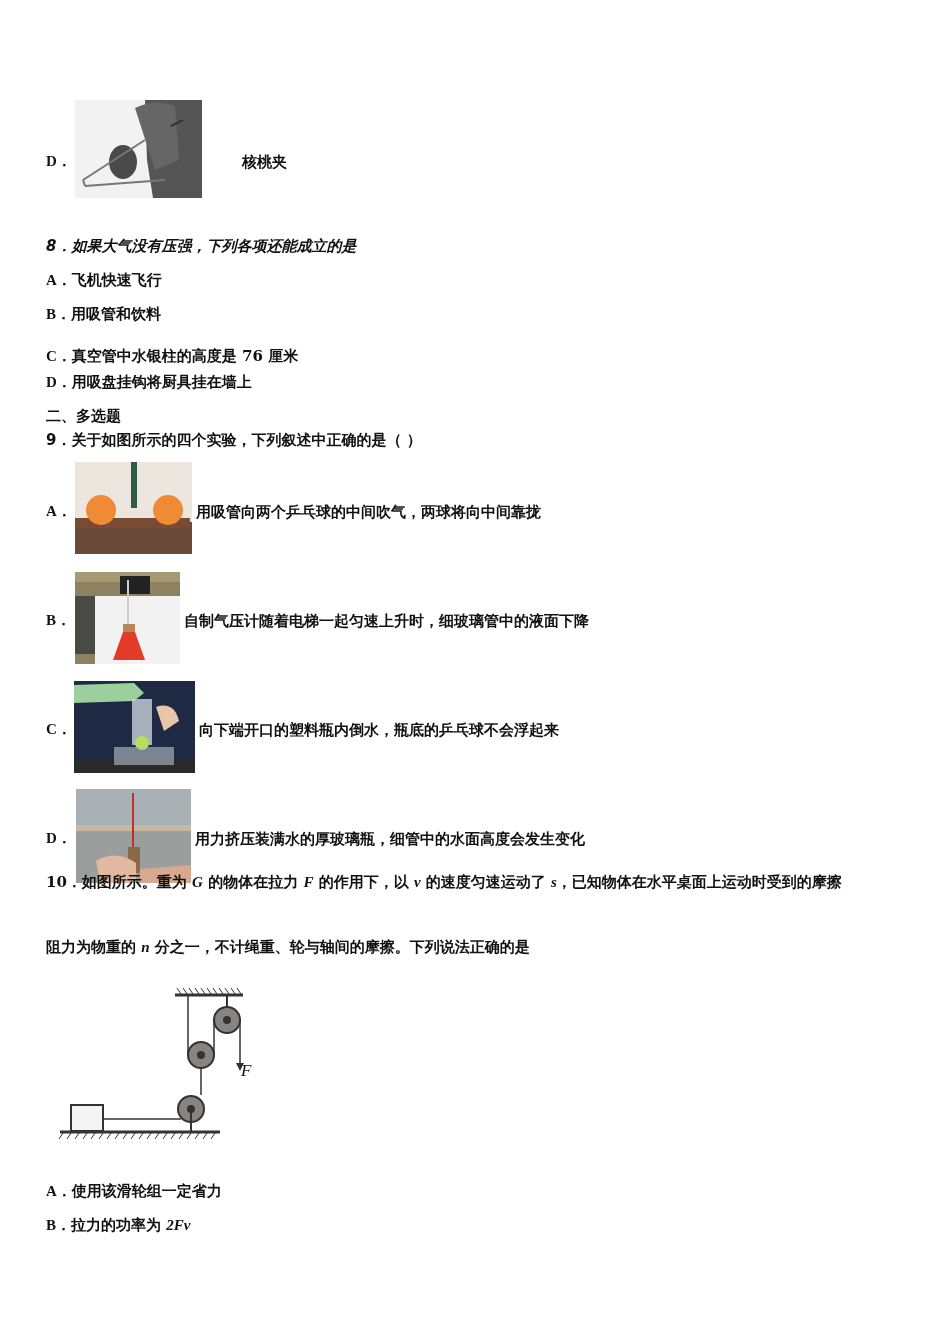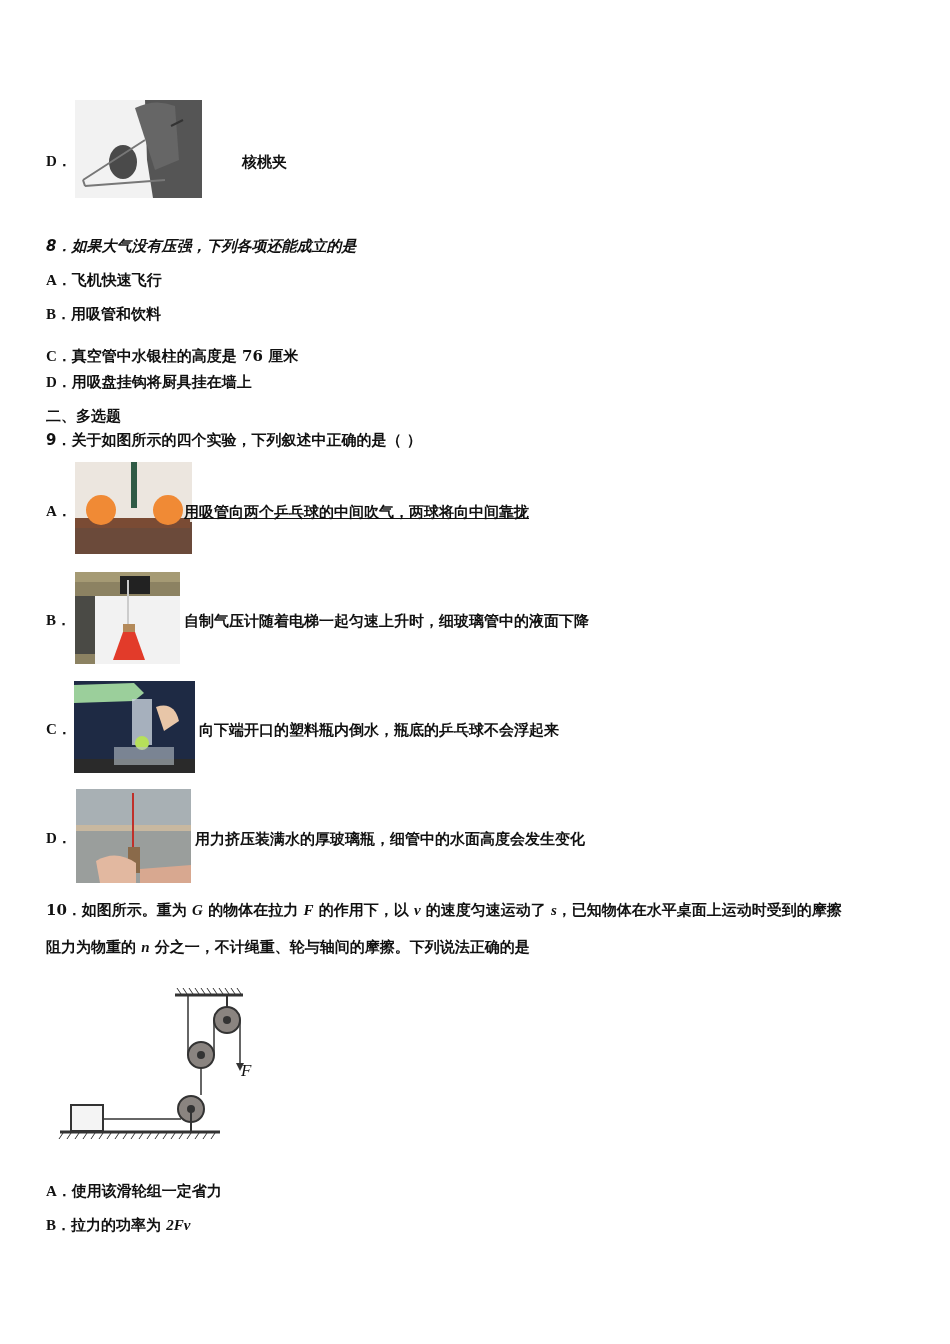--- a/index.html
+++ b/index.html
@@ -52,21 +52,21 @@
 <div class="pic" style="left:75px;top:462px;width:117px;height:92px;">
   <svg width="117" height="92" viewBox="0 0 117 92">
     <rect width="117" height="92" fill="#ece6df"></rect>
     <rect x="0" y="60" width="117" height="32" fill="#6b4a3a"></rect>
     <rect x="0" y="56" width="115" height="10" fill="#7a4b34"></rect>
     <rect x="56" y="0" width="6" height="46" fill="#2f5a45"></rect>
     <circle cx="26" cy="48" r="15" fill="#f08a35"></circle>
     <circle cx="93" cy="48" r="15" fill="#f08a35"></circle>
   </svg>
 </div>
-<div class="abs text" style="left:184px;top:502px;text-decoration:underline;">用吸管向两个乒乓球的中间吹气，两球将向中间靠拢</div>
+<div class="abs text" style="left:196px;top:502px;">用吸管向两个乒乓球的中间吹气，两球将向中间靠拢</div>
 
 <div class="abs label" style="left:46px;top:611px;">B．</div>
 <div class="pic" style="left:75px;top:572px;width:105px;height:92px;">
   <svg width="105" height="92" viewBox="0 0 105 92">
     <rect width="105" height="92" fill="#8c8262"></rect>
     <rect x="0" y="0" width="105" height="10" fill="#a59a74"></rect>
     <rect x="45" y="4" width="30" height="18" fill="#222"></rect>
     <rect x="20" y="24" width="85" height="68" fill="#f2f2f2"></rect>
     <rect x="0" y="24" width="20" height="58" fill="#4a4a45"></rect>
     <line x1="53" y1="8" x2="53" y2="60" stroke="#ccc" stroke-width="2"></line>
@@ -97,21 +97,21 @@
     <rect x="0" y="36" width="115" height="6" fill="#c8b8a0"></rect>
     <rect x="0" y="42" width="115" height="52" fill="#9a9e9c"></rect>
     <line x1="57" y1="4" x2="57" y2="62" stroke="#c0302a" stroke-width="2"></line>
     <rect x="52" y="58" width="12" height="26" fill="#8a6a4a"></rect>
     <path d="M20 72 Q40 60 60 74 L60 94 L24 94 Z" fill="#e2b8a0"></path>
     <path d="M64 80 L115 76 L115 94 L64 94 Z" fill="#d8a890"></path>
   </svg>
 </div>
 <div class="abs text" style="left:195px;top:829px;text-align:right;">用力挤压装满水的厚玻璃瓶，细管中的水面高度会发生变化</div>
 
-<div class="abs text" style="left:46px;top:900px;text-align:center;">
+<div class="abs text" style="left:46px;top:872px;text-align:center;">
   <span>10．如图所示。重为 </span><span class="it">G</span><span> 的物体在拉力 </span><span class="it">F</span><span> 的作用下，以 </span><span class="it">v</span><span> 的速度匀速运动了 </span><span class="it">s</span><span>，已知物体在水平桌面上运动时受到的摩擦</span>
 </div>
 <div class="abs text" style="left:46px;top:937px;">
   <span>阻力为物重的 </span><span class="it">n</span><span> 分之一，不计绳重、轮与轴间的摩擦。下列说法正确的是</span>
 </div>
 
 <div class="pic" style="left:55px;top:985px;width:220px;height:160px;">
   <svg width="220" height="160" viewBox="0 0 220 160">
 
     <line x1="120" y1="10" x2="188" y2="10" stroke="#333" stroke-width="3"></line>

